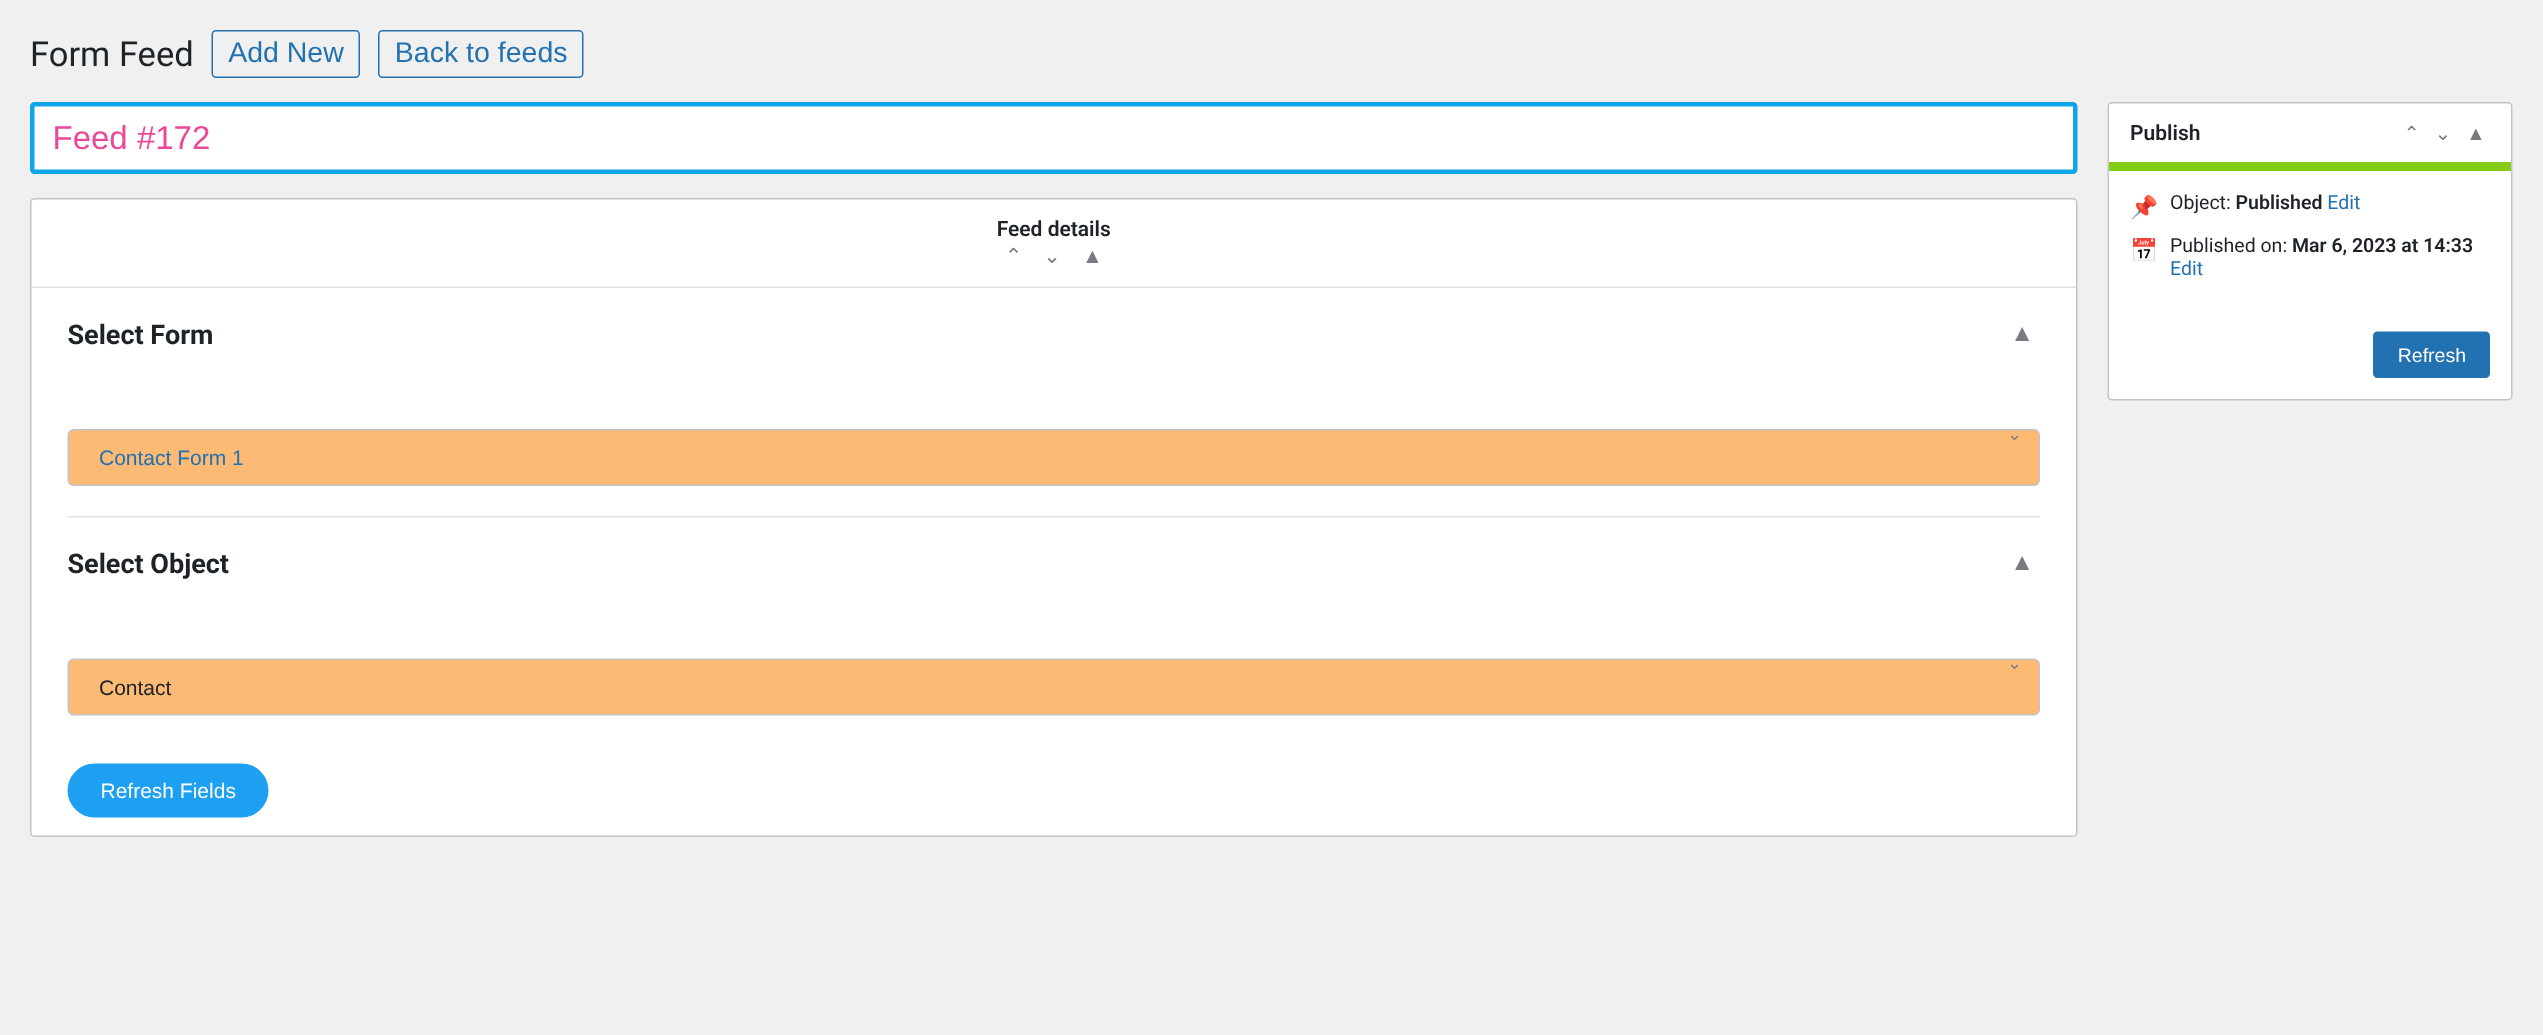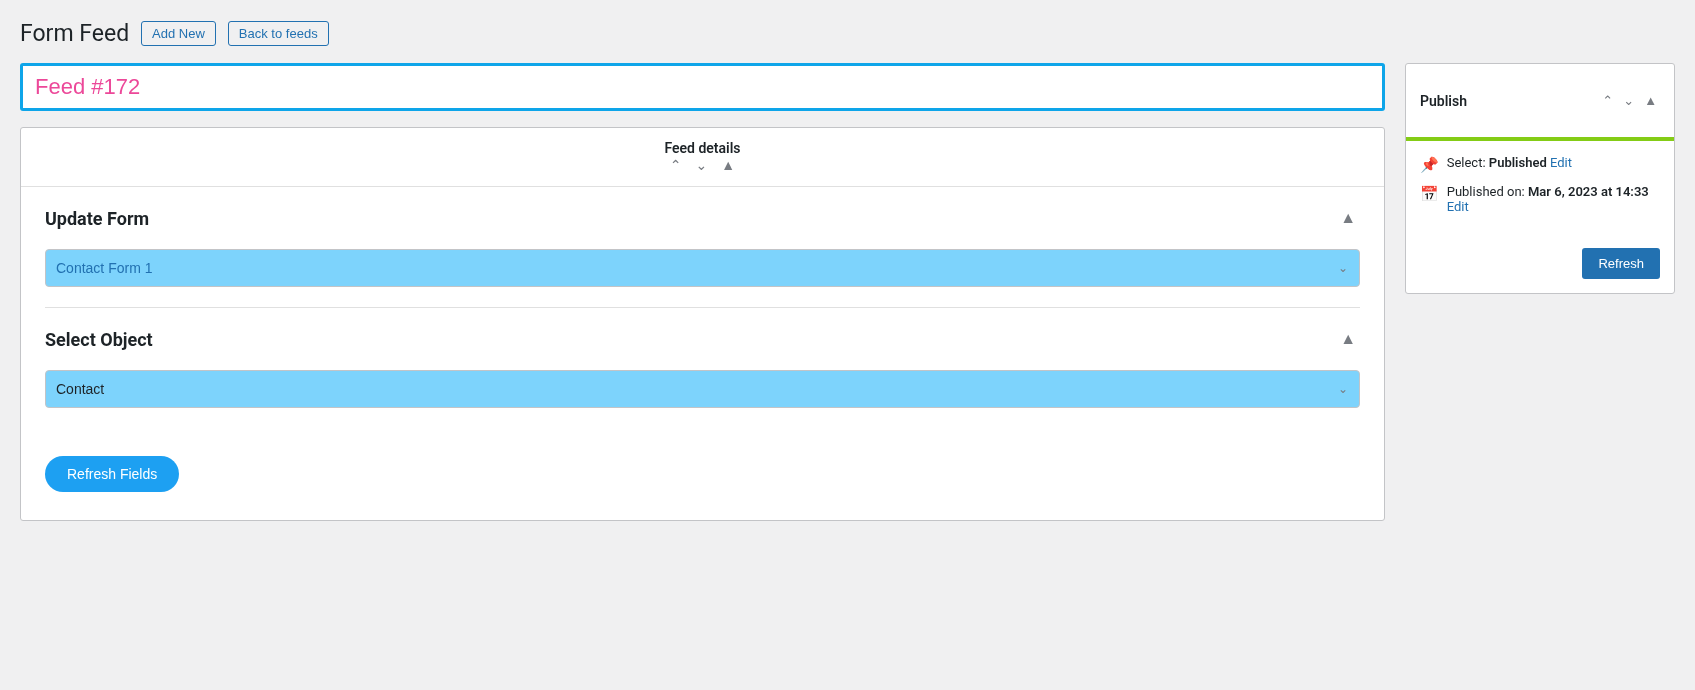--- a/index.html
+++ b/index.html
@@ -24,21 +24,21 @@
       font-weight: 400;
       color: #1d2327;
     }
     .header-btn {
       border: 1px solid #2271b1;
       background: transparent;
       color: #2271b1;
       padding: 4px 10px;
       border-radius: 3px;
       cursor: pointer;
-      font-size: 13px;
+      font-size: 19px;
     }
 
     
     .main-layout {
       display: flex;
       gap: 20px;
       align-items: flex-start;
     }
 
     
@@ -119,30 +119,31 @@
       padding: 2px 4px;
     }
 
     
     .select-wrapper {
       position: relative;
       width: 100%;
     }
     .styled-select {
       width: 100%;
-      padding: 10px 36px 10px 10px;
+      padding: 10px 36px 10px 20px;
       border: 1px solid #c3c4c7;
       border-radius: 4px;
-      background: #7dd3fc;
+      background: #fdba74;
       appearance: none;
       -webkit-appearance: none;
       font-size: 14px;
       color: #2271b1;
       cursor: pointer;
       outline: none;
+      margin-top: 32px;
     }
     .styled-select.dark-text {
       color: #1d2327;
     }
     .select-chevron {
       position: absolute;
       right: 12px;
       top: 50%;
       transform: translateY(-50%);
       pointer-events: none;
@@ -151,21 +152,21 @@
     }
 
     .section-divider {
       border: none;
       border-top: 1px solid #e0e0e0;
       margin: 0 24px;
     }
 
     
     .refresh-btn {
-      margin: 28px 24px;
+      margin: 12px 24px;
       padding: 10px 22px;
       background: #1da0f2;
       color: #fff;
       border: none;
       border-radius: 50px;
       font-size: 14px;
       font-weight: 500;
       cursor: pointer;
     }
 
@@ -176,22 +177,22 @@
     }
     .publish-box {
       background: #fff;
       border: 1px solid #c3c4c7;
       border-radius: 3px;
     }
     .publish-header {
       display: flex;
       align-items: center;
       justify-content: space-between;
-      padding: 27px 14px;
-      border-bottom: 4px solid #84cc16;
+      padding: 10px 14px;
+      border-bottom: 6px solid #84cc16;
     }
     .publish-title {
       font-size: 14px;
       font-weight: 600;
       color: #1d2327;
     }
     .publish-controls {
       display: flex;
       gap: 4px;
     }
@@ -266,21 +267,21 @@
         <div class="header-controls">
           <button class="ctrl-btn">⌃</button>
           <button class="ctrl-btn">⌄</button>
           <button class="ctrl-btn">▲</button>
         </div>
       </div>
 
       
       <div class="card-section">
         <div class="section-header">
-          <span class="section-title">Update Form</span>
+          <span class="section-title">Select Form</span>
           <button class="collapse-btn">▲</button>
         </div>
         <div class="select-wrapper">
           <select class="styled-select">
             <option value="contact-form-1" selected="">Contact Form 1</option>
             <option value="contact-form-2">Contact Form 2</option>
           </select>
           <span class="select-chevron">⌄</span>
         </div>
       </div>
@@ -317,21 +318,21 @@
           <button class="publish-ctrl-btn">⌃</button>
           <button class="publish-ctrl-btn">⌄</button>
           <button class="publish-ctrl-btn">▲</button>
         </div>
       </div>
 
       <div class="publish-body">
         <div class="publish-row">
           <span class="publish-icon">📌</span>
           <span>
-            <span>Select:</span>
+            <span>Object:</span>
             <strong>Published</strong>
             <a href="#">Edit</a>
           </span>
         </div>
         <div class="publish-row">
           <span class="publish-icon">📅</span>
           <span>
             <span>Published on:</span>
             <strong>Mar 6, 2023 at 14:33</strong>
             <a href="#">Edit</a>

